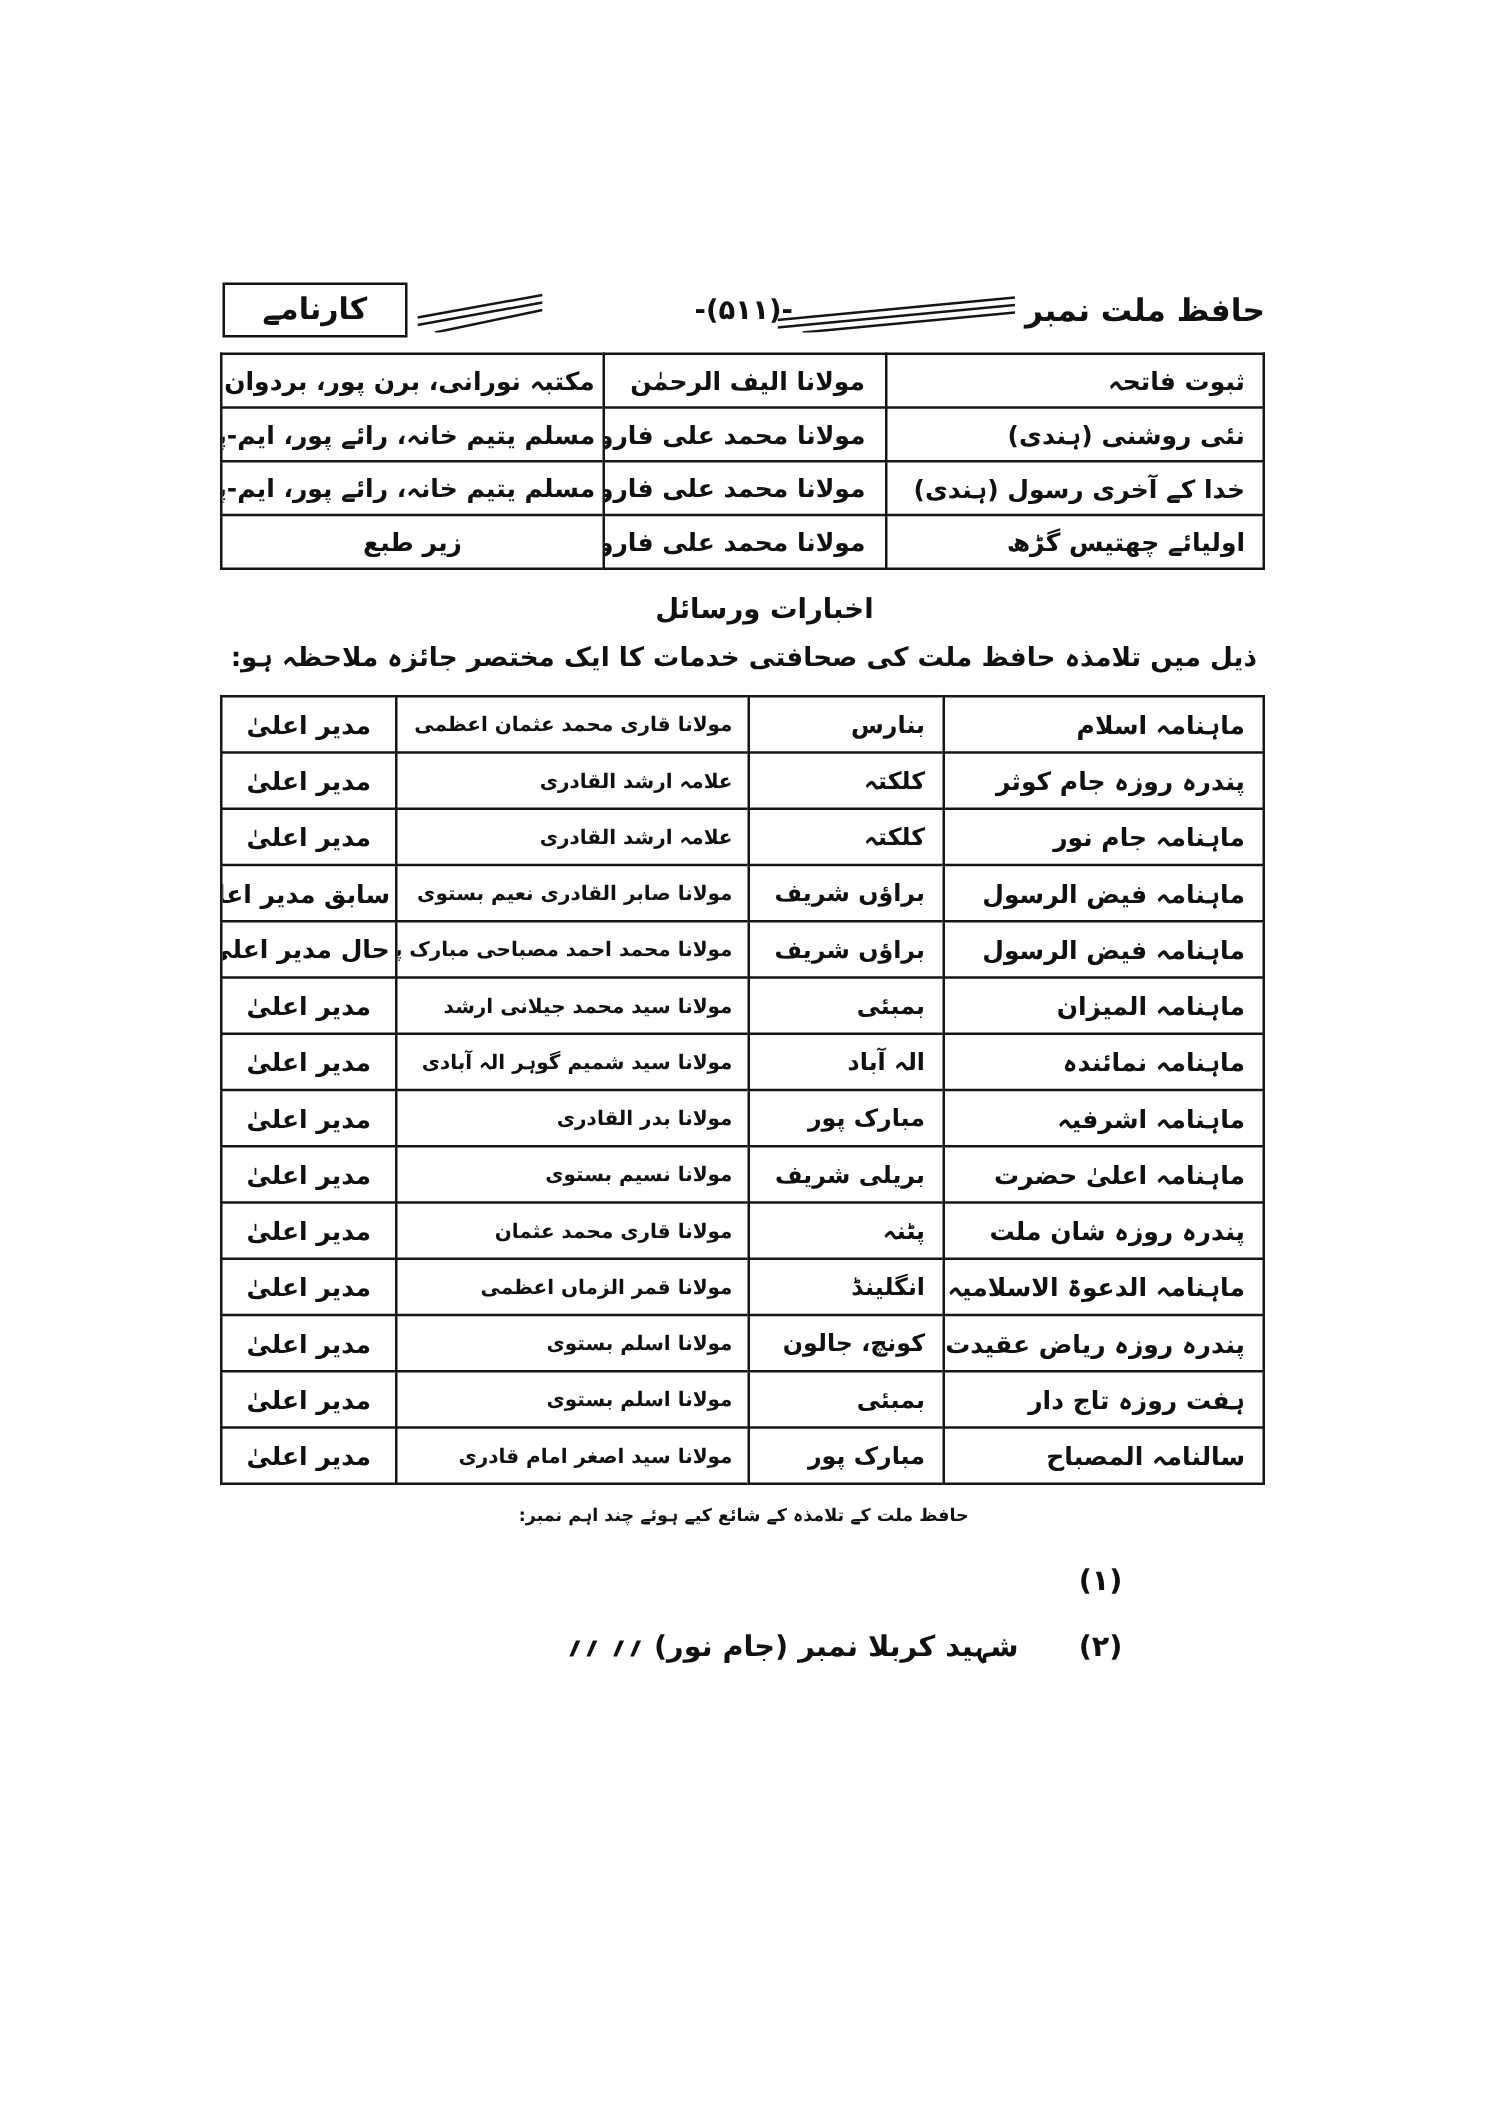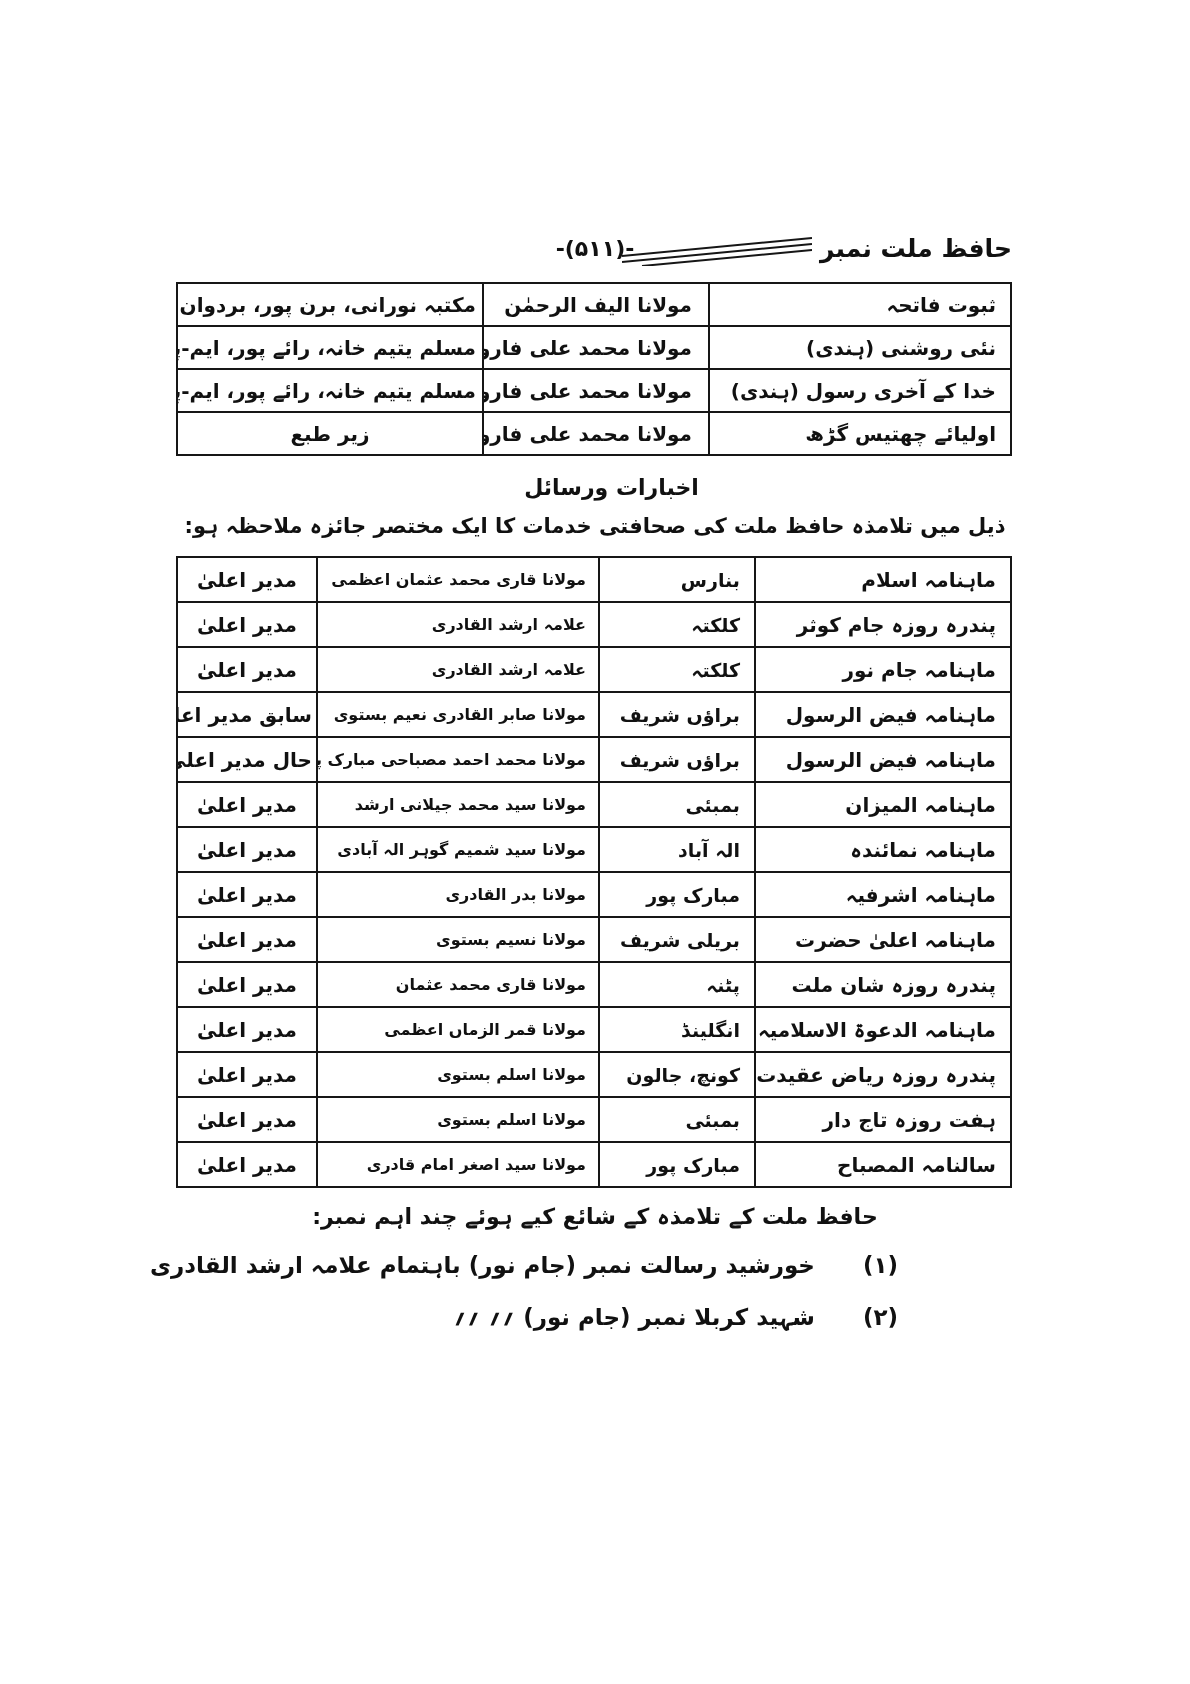--- a/index.html
+++ b/index.html
@@ -94,21 +94,21 @@
     font-size: 21px;
     font-weight: 600;
   }
 
   
   .footer-note {
     position: absolute;
     top: 1204px;
     right: 0; left: 0;
     text-align: center;
-    font-size: 22px;
+    font-size: 14px;
     font-weight: bold;
   }
   .list-item {
     position: absolute;
     right: 292px;
     display: flex;
     align-items: baseline;
     gap: 48px;
     font-size: 23px;
     font-weight: 600;
@@ -128,20 +128,28 @@
       <span class="hdr-title">حافظ ملت نمبر</span>
       <svg class="flourish" width="190" height="36" viewBox="0 0 190 36">
         <path d="M190 8 L0 26" stroke="#161616" stroke-width="2" fill="none"></path>
         <path d="M190 14 L0 32" stroke="#161616" stroke-width="2" fill="none"></path>
         <path d="M190 20 L20 36" stroke="#161616" stroke-width="2" fill="none"></path>
       </svg>
     </div>
 
     <div class="hdr-center">-(۵۱۱)-</div>
 
+    <div class="hdr-group">
+      <svg class="flourish" width="100" height="36" viewBox="0 0 100 36">
+        <path d="M100 6 L0 24" stroke="#161616" stroke-width="2" fill="none"></path>
+        <path d="M100 12 L0 30" stroke="#161616" stroke-width="2" fill="none"></path>
+        <path d="M100 18 L14 36" stroke="#161616" stroke-width="2" fill="none"></path>
+      </svg>
+      <span class="hdr-box">کارنامے</span>
+    </div>
   </header>
 
   <table class="tbl tbl-books">
     <colgroup>
       <col style="width:302px">
         <col style="width:226px">
         <col style="width:306px">
     </colgroup>
     <tbody>
         <tr>
@@ -262,20 +270,19 @@
           <td class="c-editor">مولانا سید اصغر امام قادری</td>
           <td class="c-role">مدیر اعلیٰ</td>
         </tr>
       </tbody>
   </table>
 
   <div class="footer-note">حافظ ملت کے تلامذہ کے شائع کیے ہوئے چند اہم نمبر:</div>
 
   <div class="list-item list-item-1">
     <span class="list-num">(۱)</span>
-    <span class="list-text">خورشید رسالت نمبر (جام نور) باہتمام علامہ ارشد القادری</span>
   </div>
   <div class="list-item list-item-2">
     <span class="list-num">(۲)</span>
     <span class="list-text">شہید کربلا نمبر (جام نور) ؍؍ ؍؍</span>
   </div>
 
 </div>
 
 </body></html>

